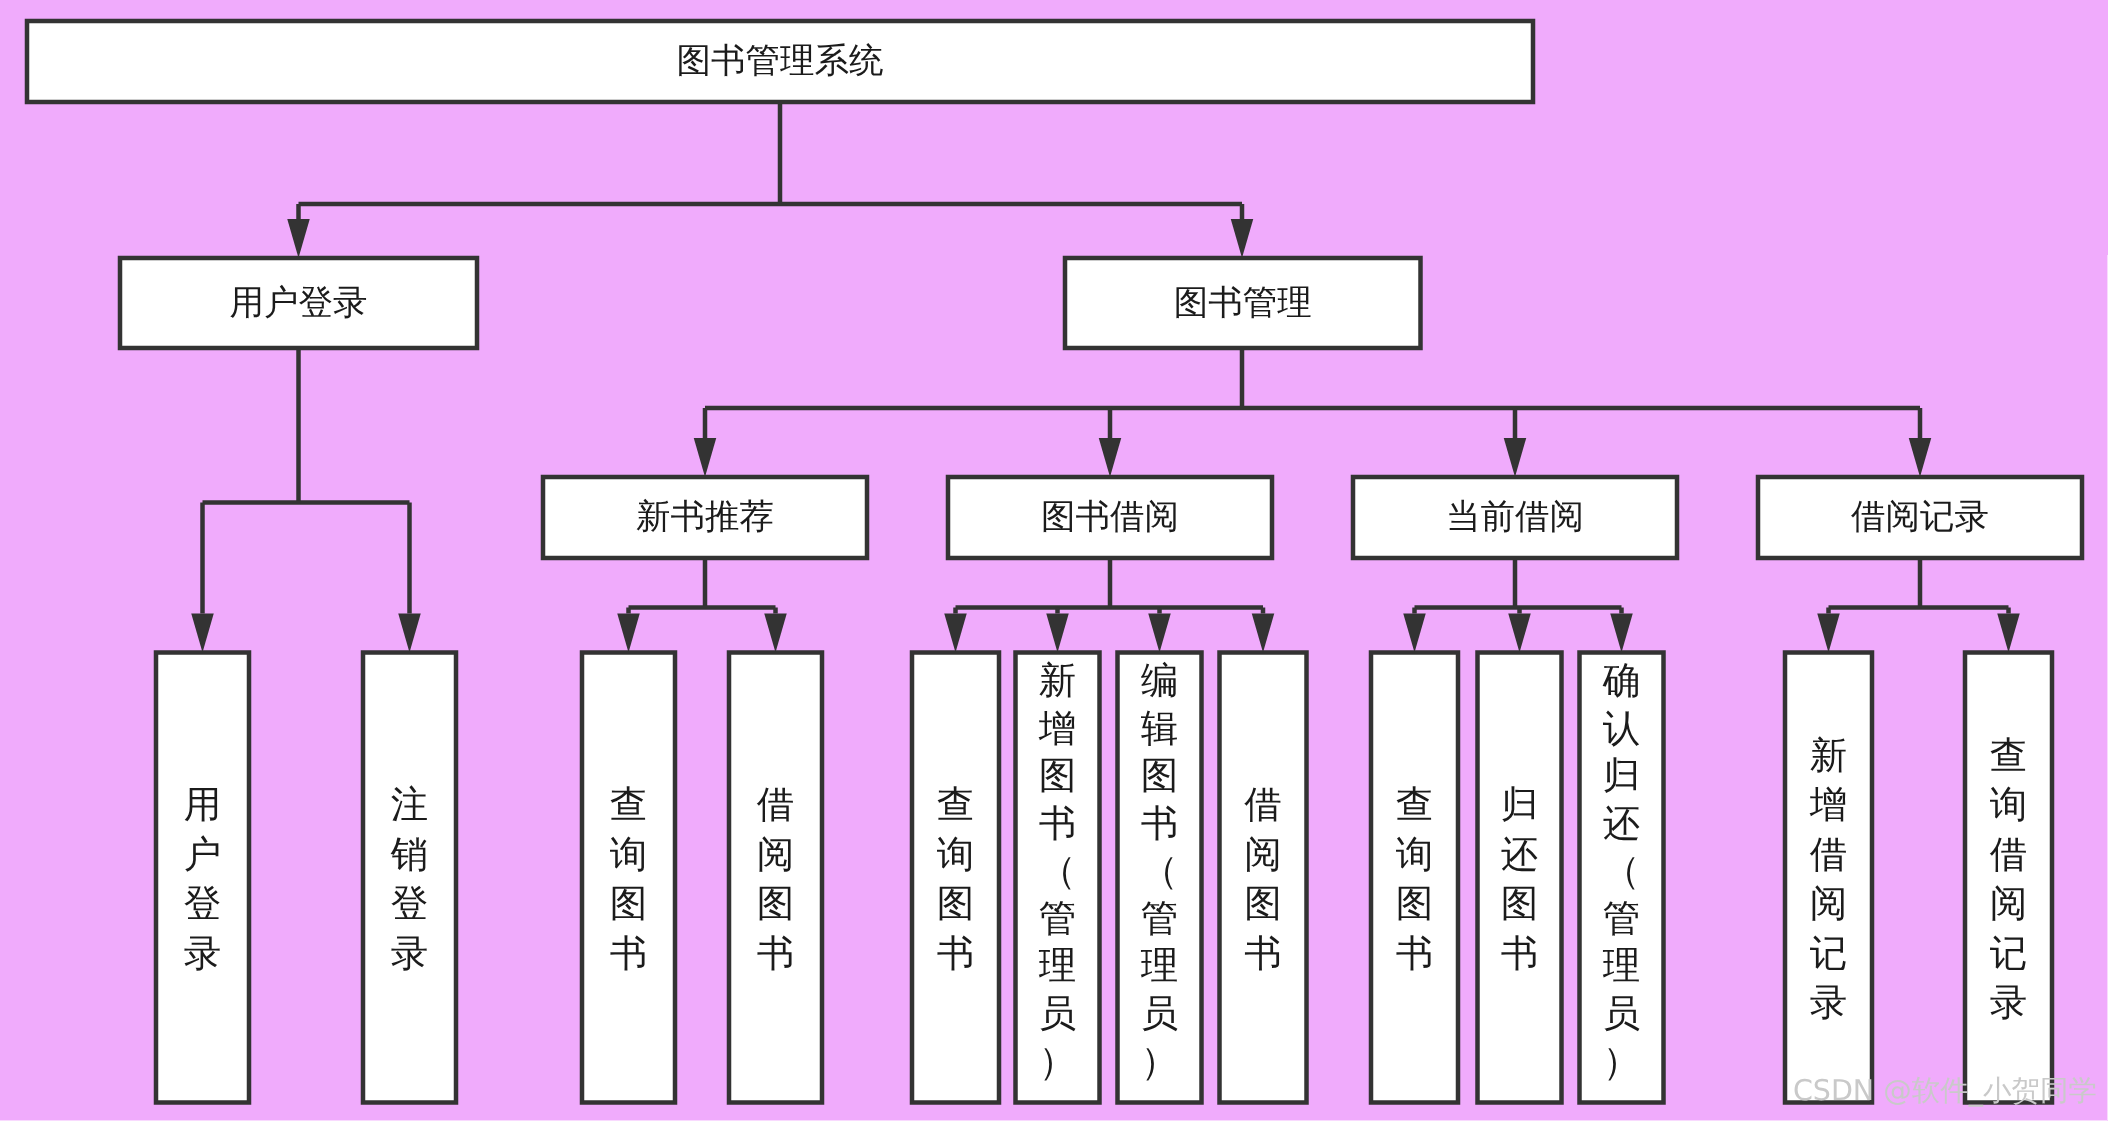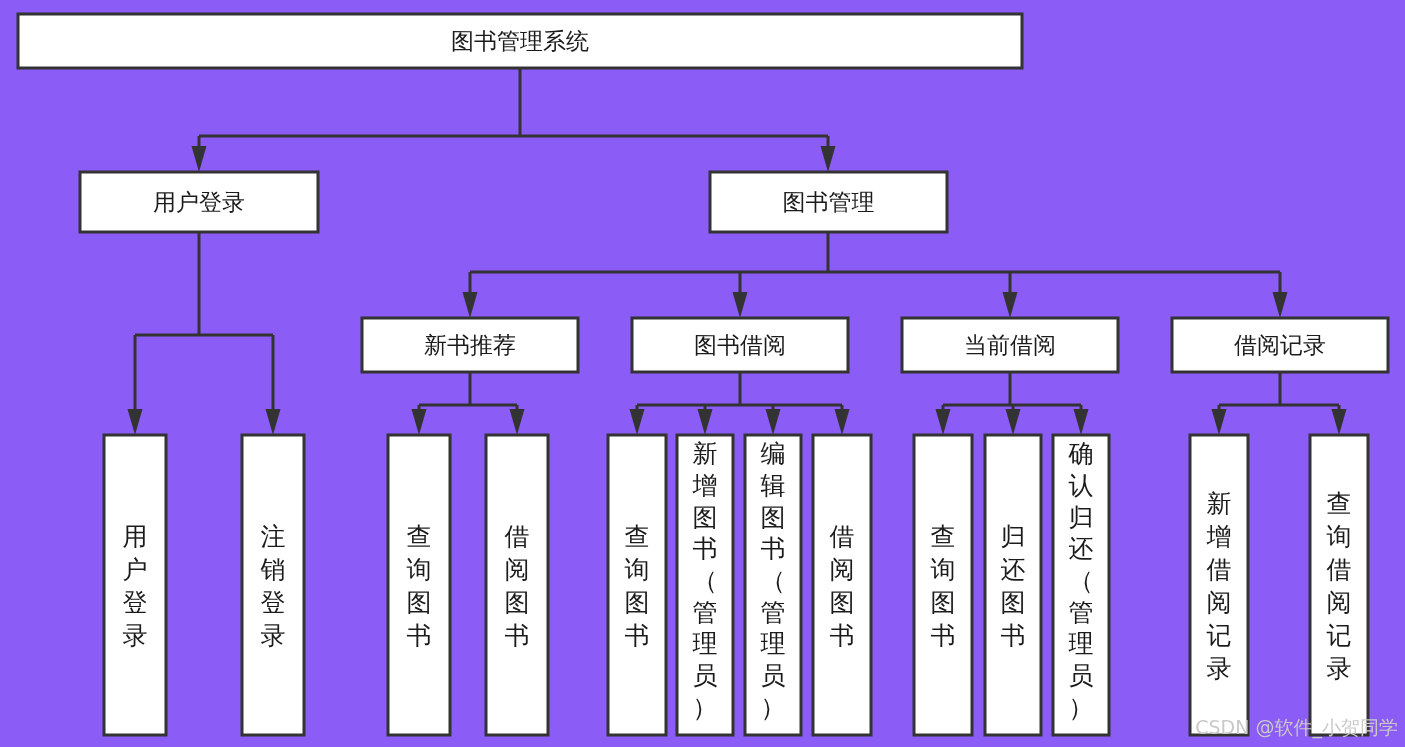--- a/index.html
+++ b/index.html
@@ -8,21 +8,21 @@
     padding: 0;
     background: #ffffff;
   }
   body {
     font-family: "DejaVu Sans", "Liberation Sans", sans-serif;
   }
   #diagram-root {
     position: relative;
     width: 1405px;
     height: 747px;
-    background: #8b5cf6;
+    background: #f0abfc;
     overflow: hidden;
   }
   #diagram-svg {
     position: absolute;
     top: 0;
     left: 0;
     width: 1405px;
     height: 747px;
     display: block;
   }

